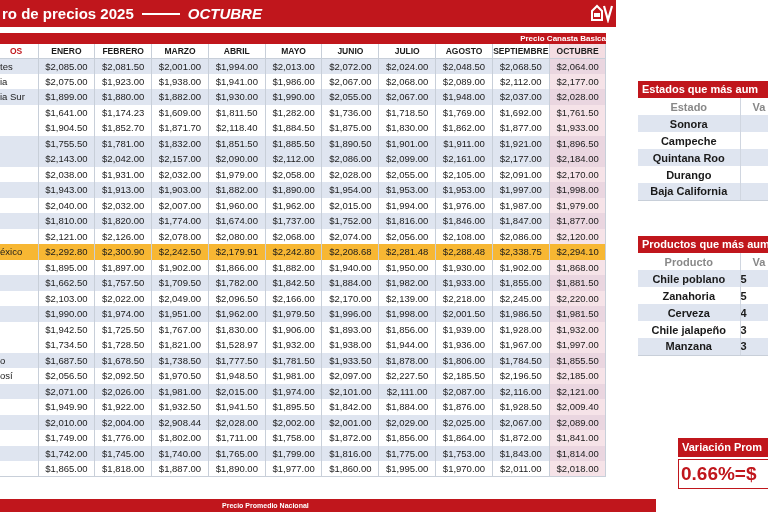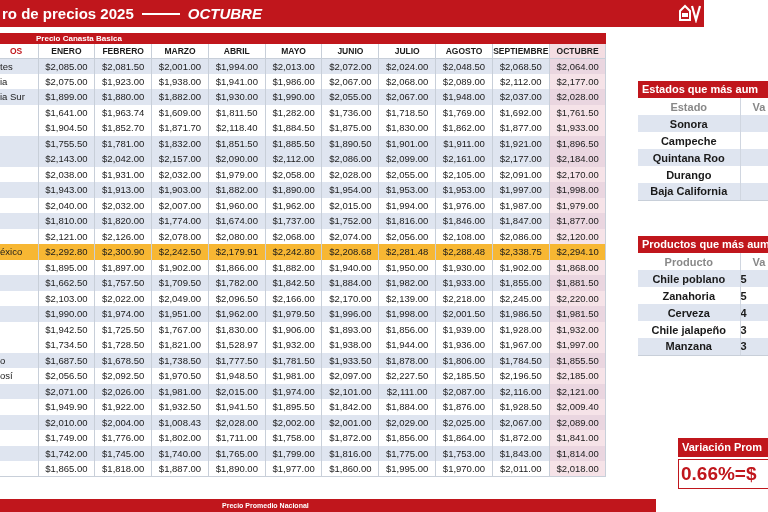--- a/index.html
+++ b/index.html
@@ -1,33 +1,33 @@
 <!DOCTYPE html>
 <html><head>
 <meta charset="utf-8">
 <style>
   * { box-sizing: border-box; margin: 0; padding: 0; }
   html, body { width: 768px; height: 512px; overflow: hidden; background: #ffffff; }
   body { font-family: "Liberation Sans", sans-serif; position: relative; }
 
   .topbar {
-    position: absolute; left: 0; top: 0; width: 704px; height: 27px;
+    position: absolute; left: 0; top: 0; width: 616px; height: 27px;
     background: #c0161c; color: #fff;
     display: flex; align-items: center;
   }
   .topbar .title { font-size: 15px; font-weight: bold; padding-left: 2px; white-space: nowrap; }
   .topbar .dash { display: inline-block; width: 38px; height: 2px; background: #fff; margin: 0 8px; vertical-align: middle; }
   .topbar .month { font-size: 15px; font-weight: bold; font-style: italic; }
   .logo { position: absolute; right: 0; top: 3px; width: 26px; height: 20px; color: #fff; }
   .logo svg { width: 26px; height: 20px; }
 
   .table-wrap { position: absolute; left: 0; top: 33px; width: 606px; }
   .band {
     height: 11px; background: #c0161c; color: #fff;
-    font-size: 8px; font-weight: bold; text-align: left; line-height: 11px;
+    font-size: 8px; font-weight: bold; text-align: right; line-height: 11px;
     padding-left: 36px;
   }
   table { border-collapse: collapse; width: 606px; table-layout: fixed; }
   col.c-name { width: 38px; }
   col.c-m { width: 56.8px; }
   th, td {
     height: 15.5px; font-size: 9.5px; text-align: center;
     border-right: 1px solid #c8cfd9; white-space: nowrap; overflow: hidden;
     color: #1b1b1b;
   }
@@ -154,21 +154,21 @@
           <td>$1,990.00</td>
           <td>$2,055.00</td>
           <td>$2,067.00</td>
           <td>$1,948.00</td>
           <td>$2,037.00</td>
           <td class="oct">$2,028.00</td>
         </tr>
         <tr class="even">
           <td class="name"></td>
           <td>$1,641.00</td>
-          <td>$1,963.74</td>
+          <td>$1,174.23</td>
           <td>$1,609.00</td>
           <td>$1,811.50</td>
           <td>$1,282.00</td>
           <td>$1,736.00</td>
           <td>$1,718.50</td>
           <td>$1,769.00</td>
           <td>$1,692.00</td>
           <td class="oct">$1,761.50</td>
         </tr>
         <tr class="even">
@@ -415,21 +415,21 @@
           <td>$1,842.00</td>
           <td>$1,884.00</td>
           <td>$1,876.00</td>
           <td>$1,928.50</td>
           <td class="oct">$2,009.40</td>
         </tr>
         <tr class="odd">
           <td class="name"></td>
           <td>$2,010.00</td>
           <td>$2,004.00</td>
-          <td>$1,008.43</td>
+          <td>$2,908.44</td>
           <td>$2,028.00</td>
           <td>$2,002.00</td>
           <td>$2,001.00</td>
           <td>$2,029.00</td>
           <td>$2,025.00</td>
           <td>$2,067.00</td>
           <td class="oct">$2,089.00</td>
         </tr>
         <tr class="even">
           <td class="name"></td>

